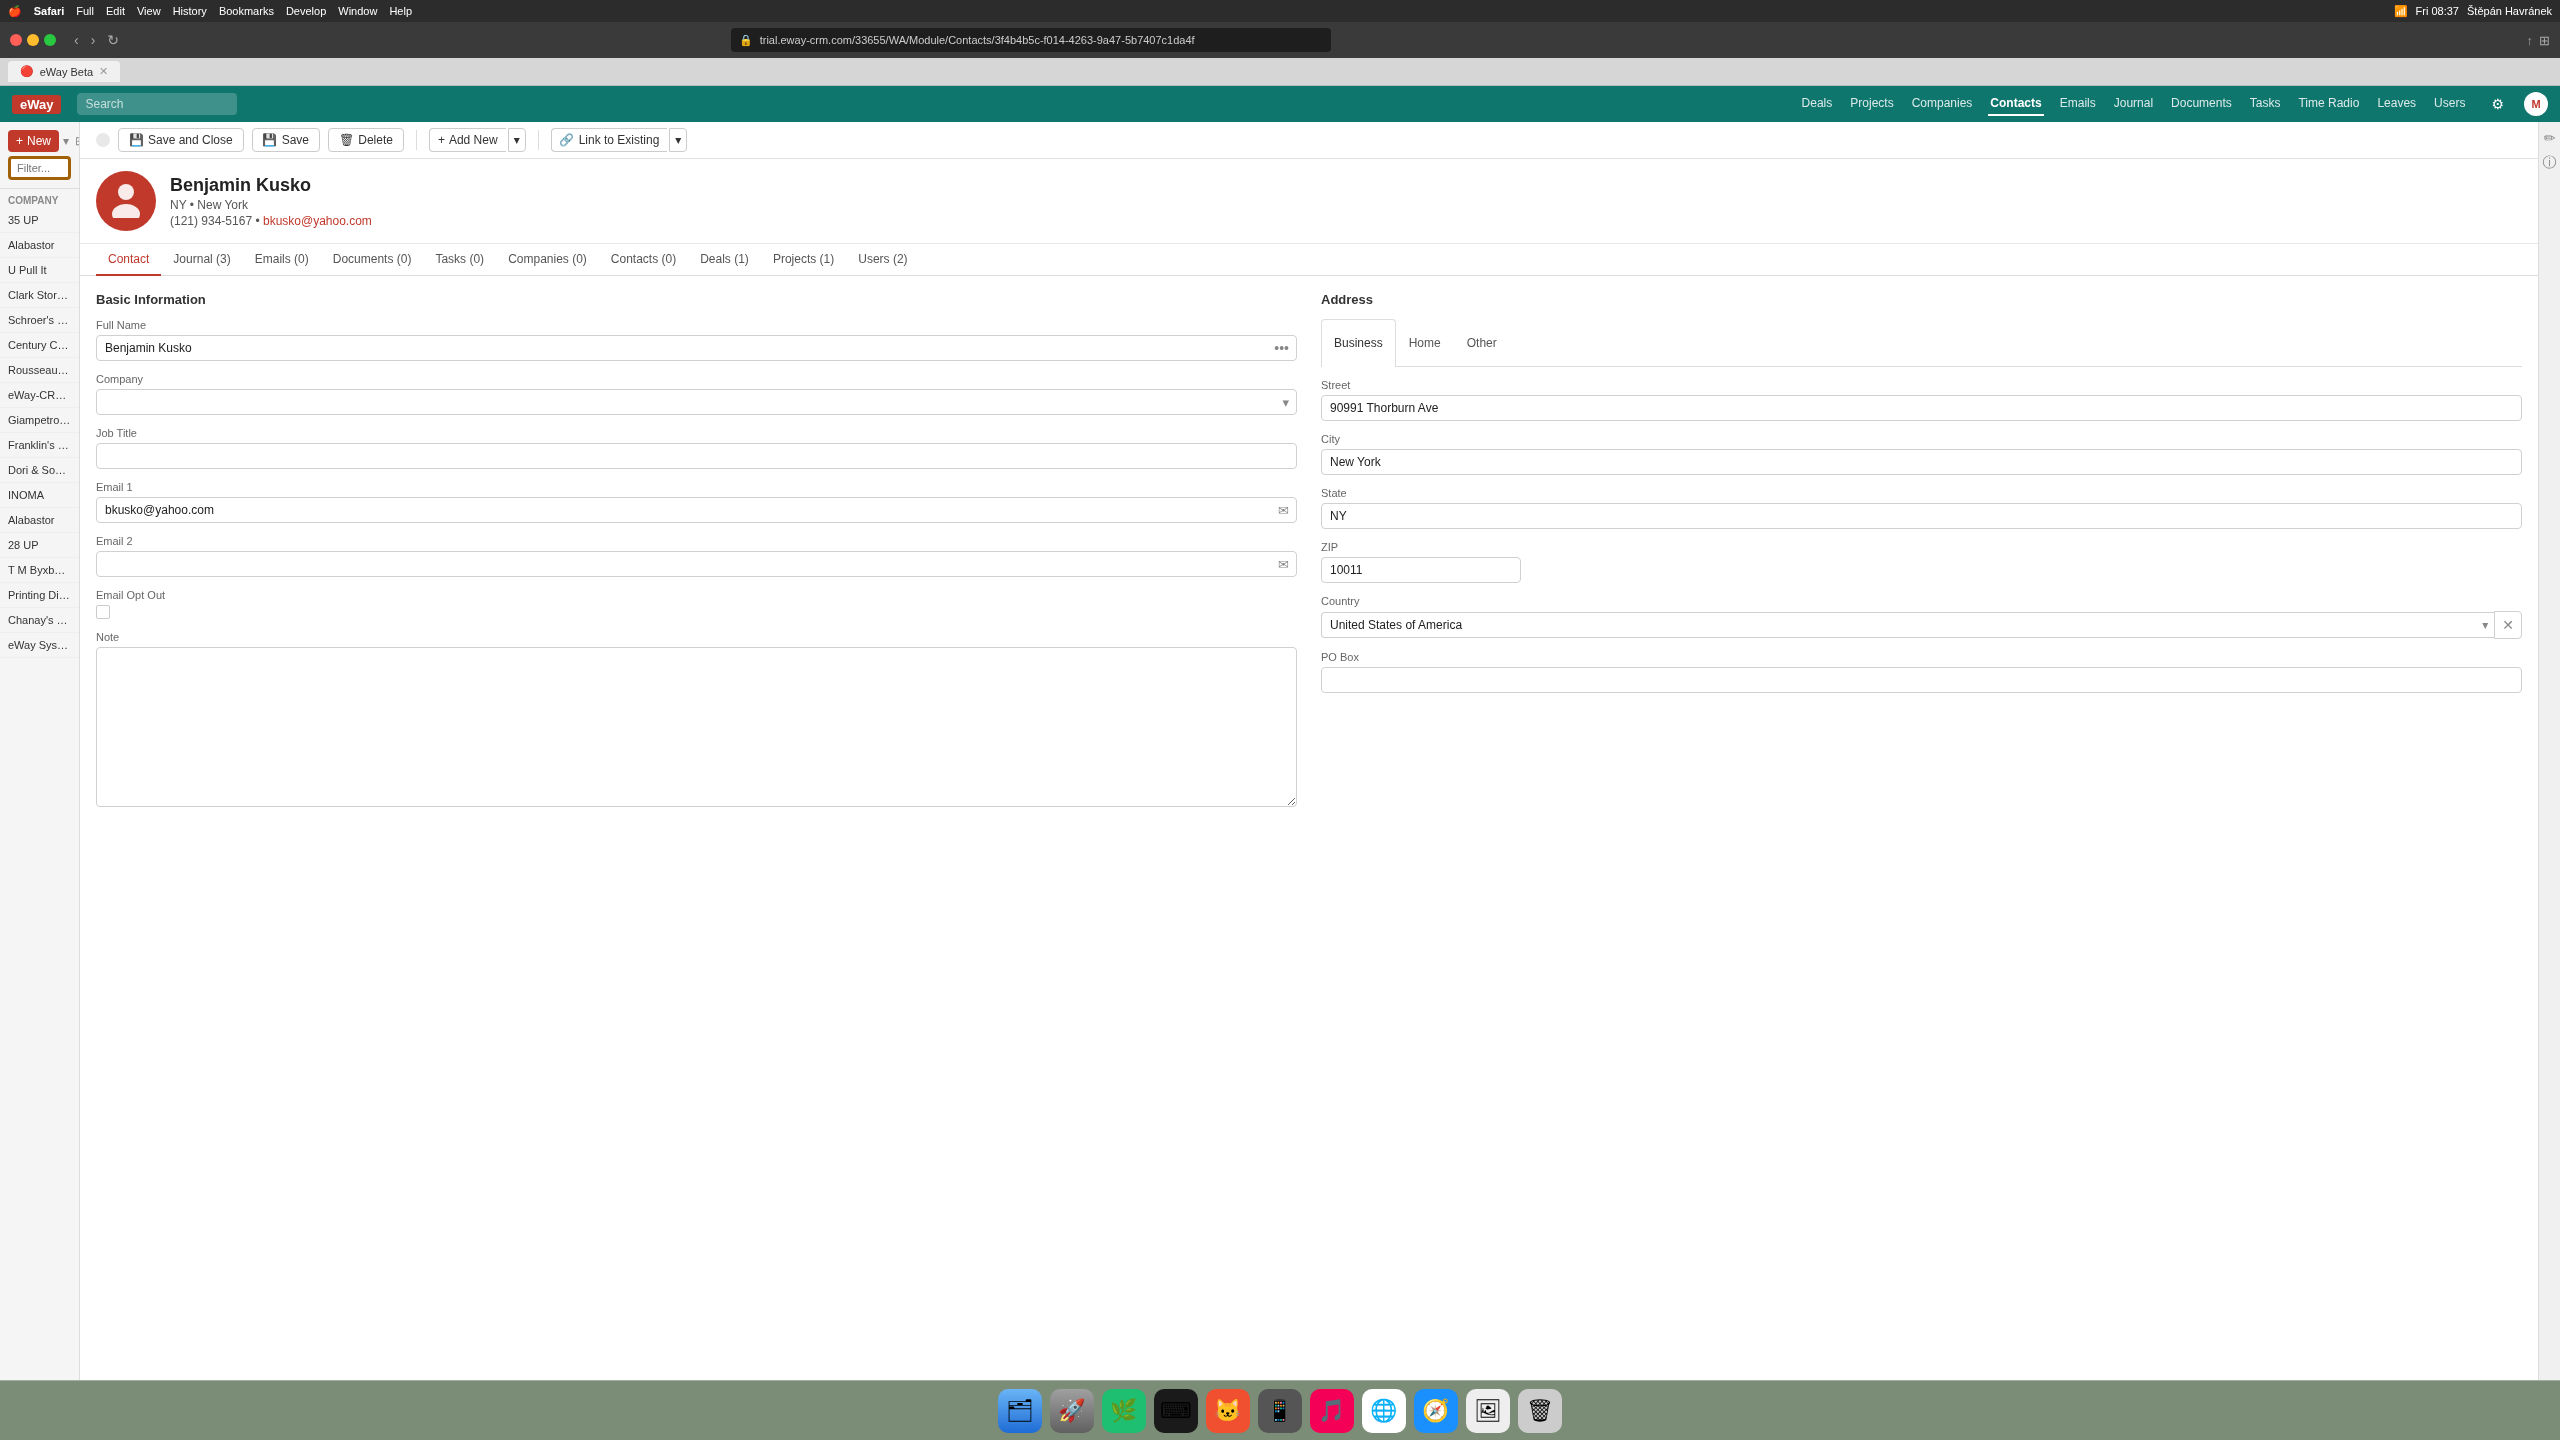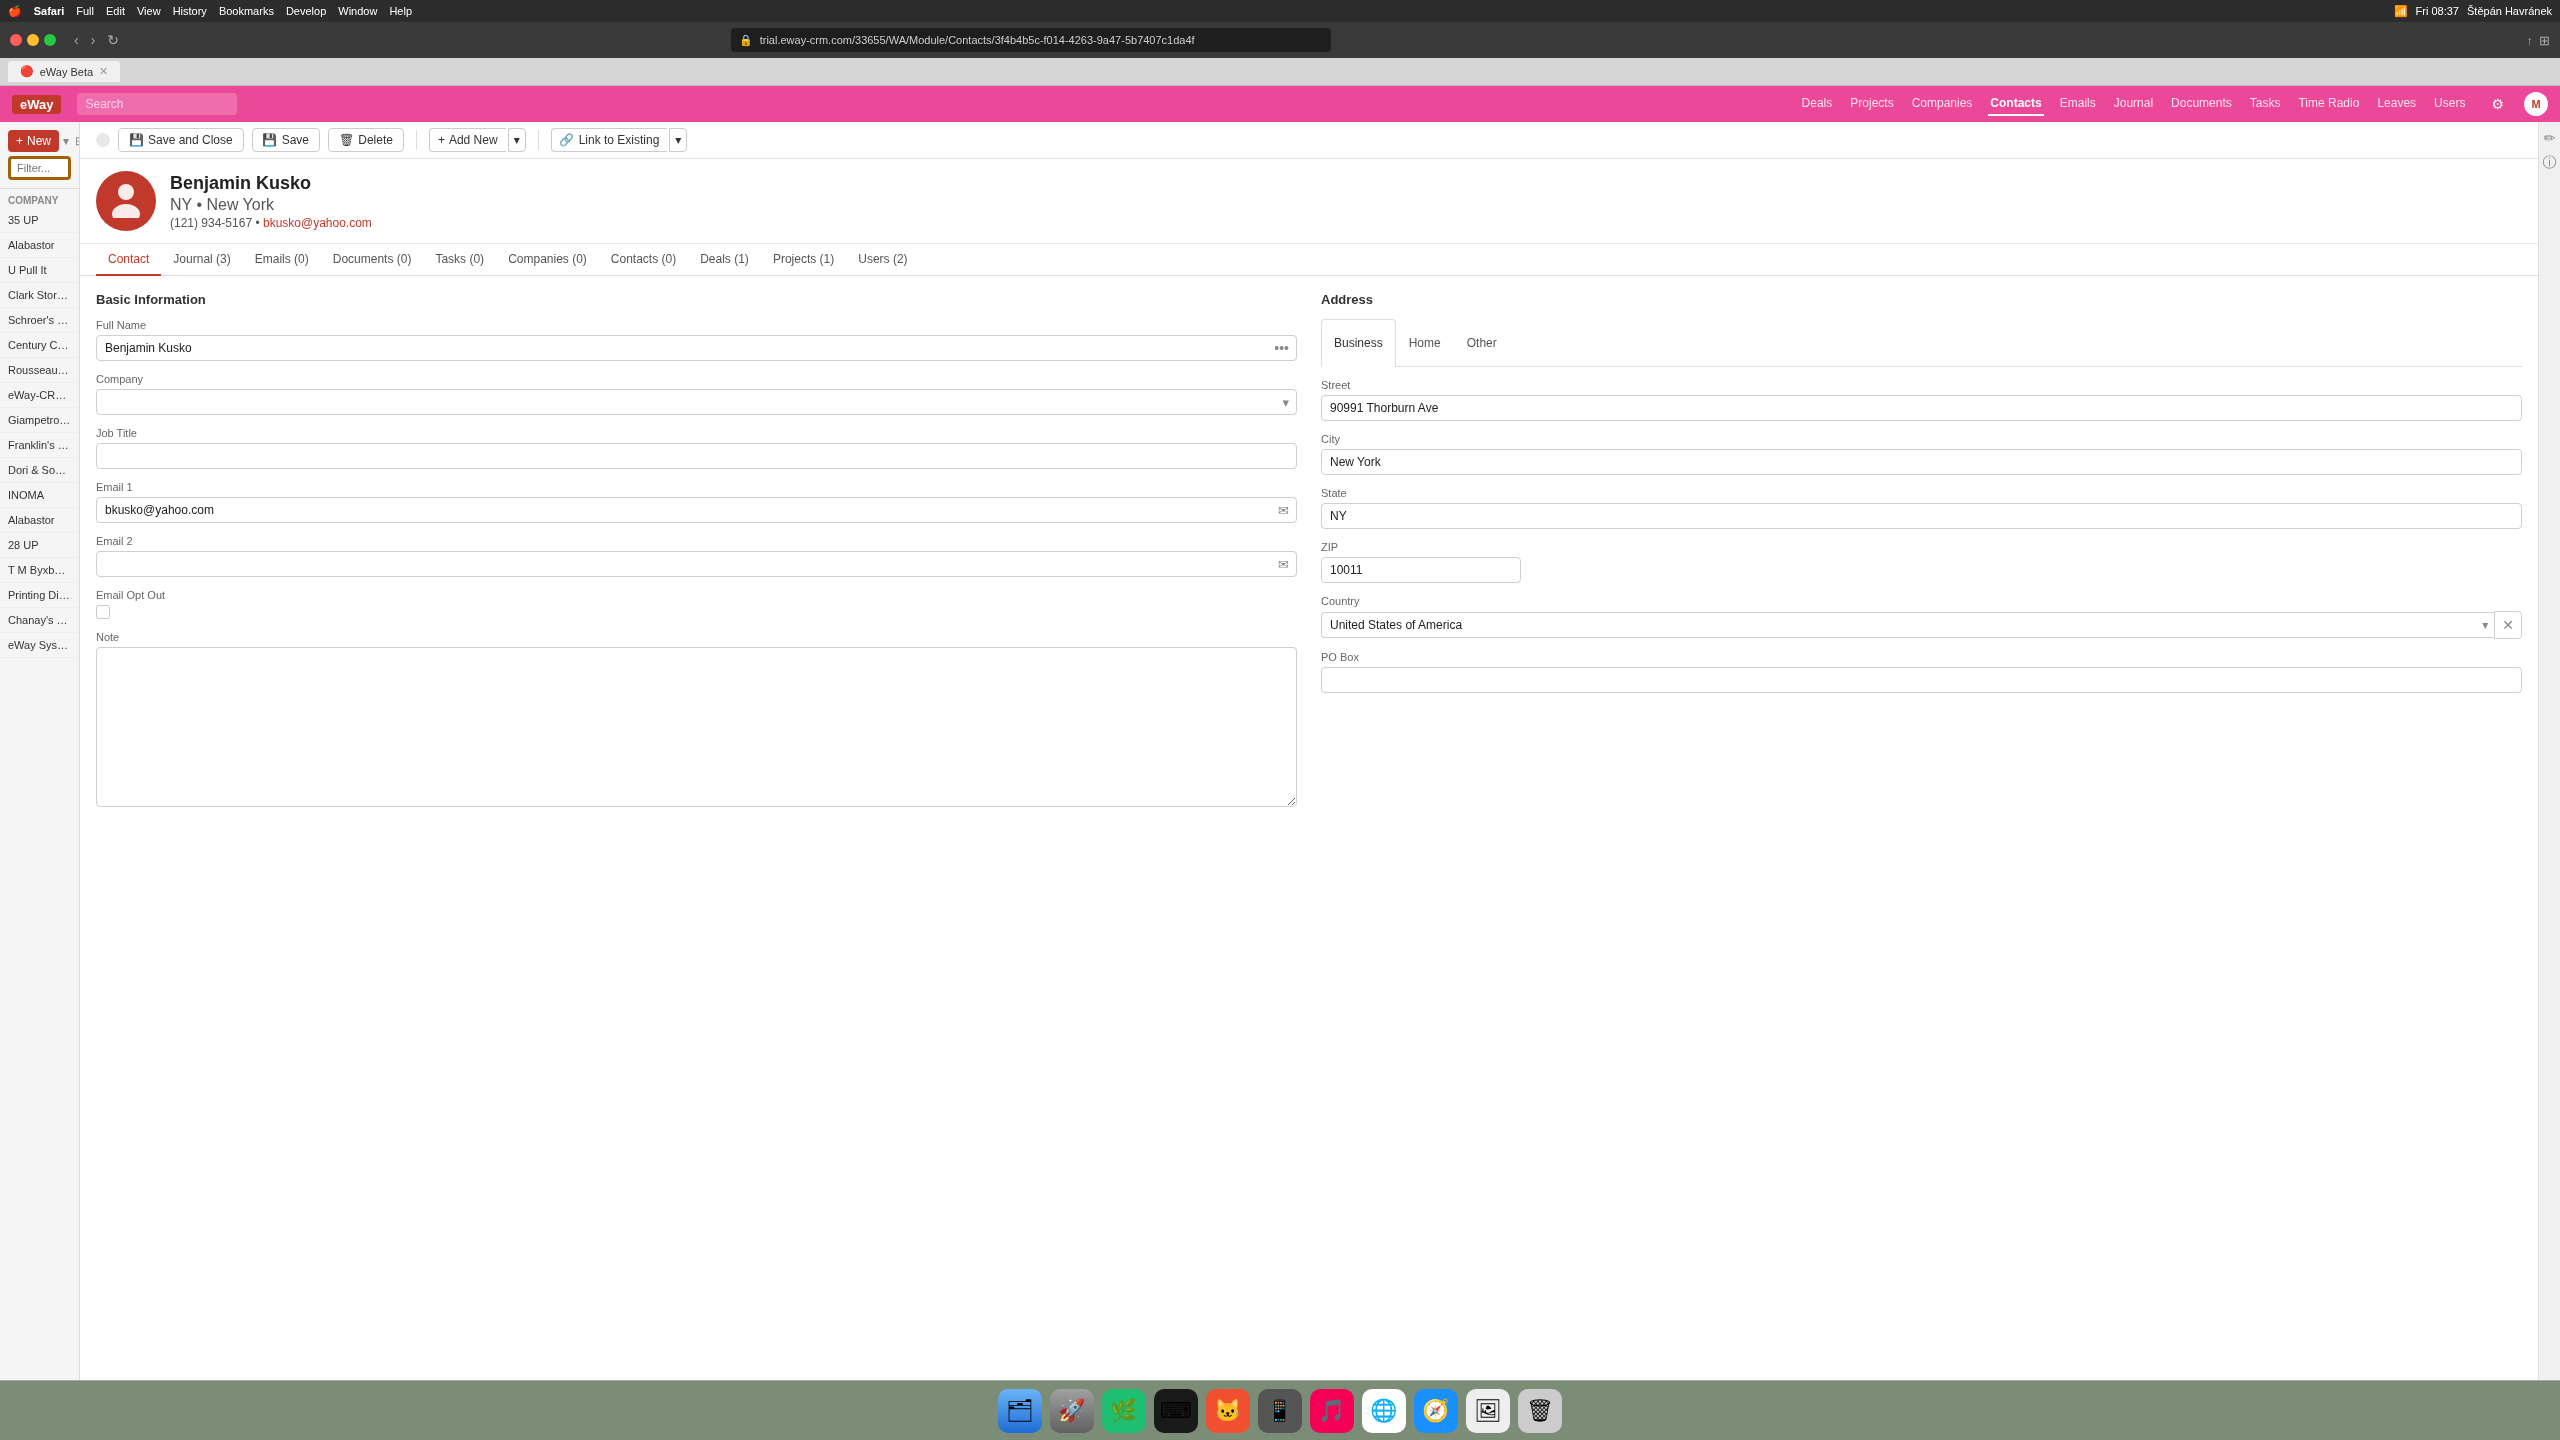--- a/index.html
+++ b/index.html
@@ -74,21 +74,21 @@
     
     .app-wrapper {
       display: flex;
       flex-direction: column;
       height: calc(100vh - 86px);
       background: #fff;
     }
 
     
     .top-nav {
-      background: #ec4899;
+      background: #0f766e;
       height: 36px;
       display: flex;
       align-items: center;
       padding: 0 12px;
       gap: 16px;
       color: #fff;
     }
     .top-nav-search {
       background: rgba(255,255,255,0.2);
       border: none;
@@ -209,21 +209,21 @@
       background: #c0392b;
       flex-shrink: 0;
       display: flex;
       align-items: center;
       justify-content: center;
       color: #fff;
       font-size: 22px;
       font-weight: bold;
     }
     .contact-info h2 { font-size: 18px; font-weight: 600; color: #222; }
-    .contact-info .sub { font-size: 16px; color: #555; margin-top: 2px; }
+    .contact-info .sub { font-size: 12px; color: #555; margin-top: 2px; }
     .contact-info .email-phone { font-size: 12px; color: #555; margin-top: 2px; }
 
     
     .record-tabs {
       border-bottom: 1px solid #ddd;
       display: flex;
       padding: 0 16px;
       background: #fff;
     }
     .record-tab {

